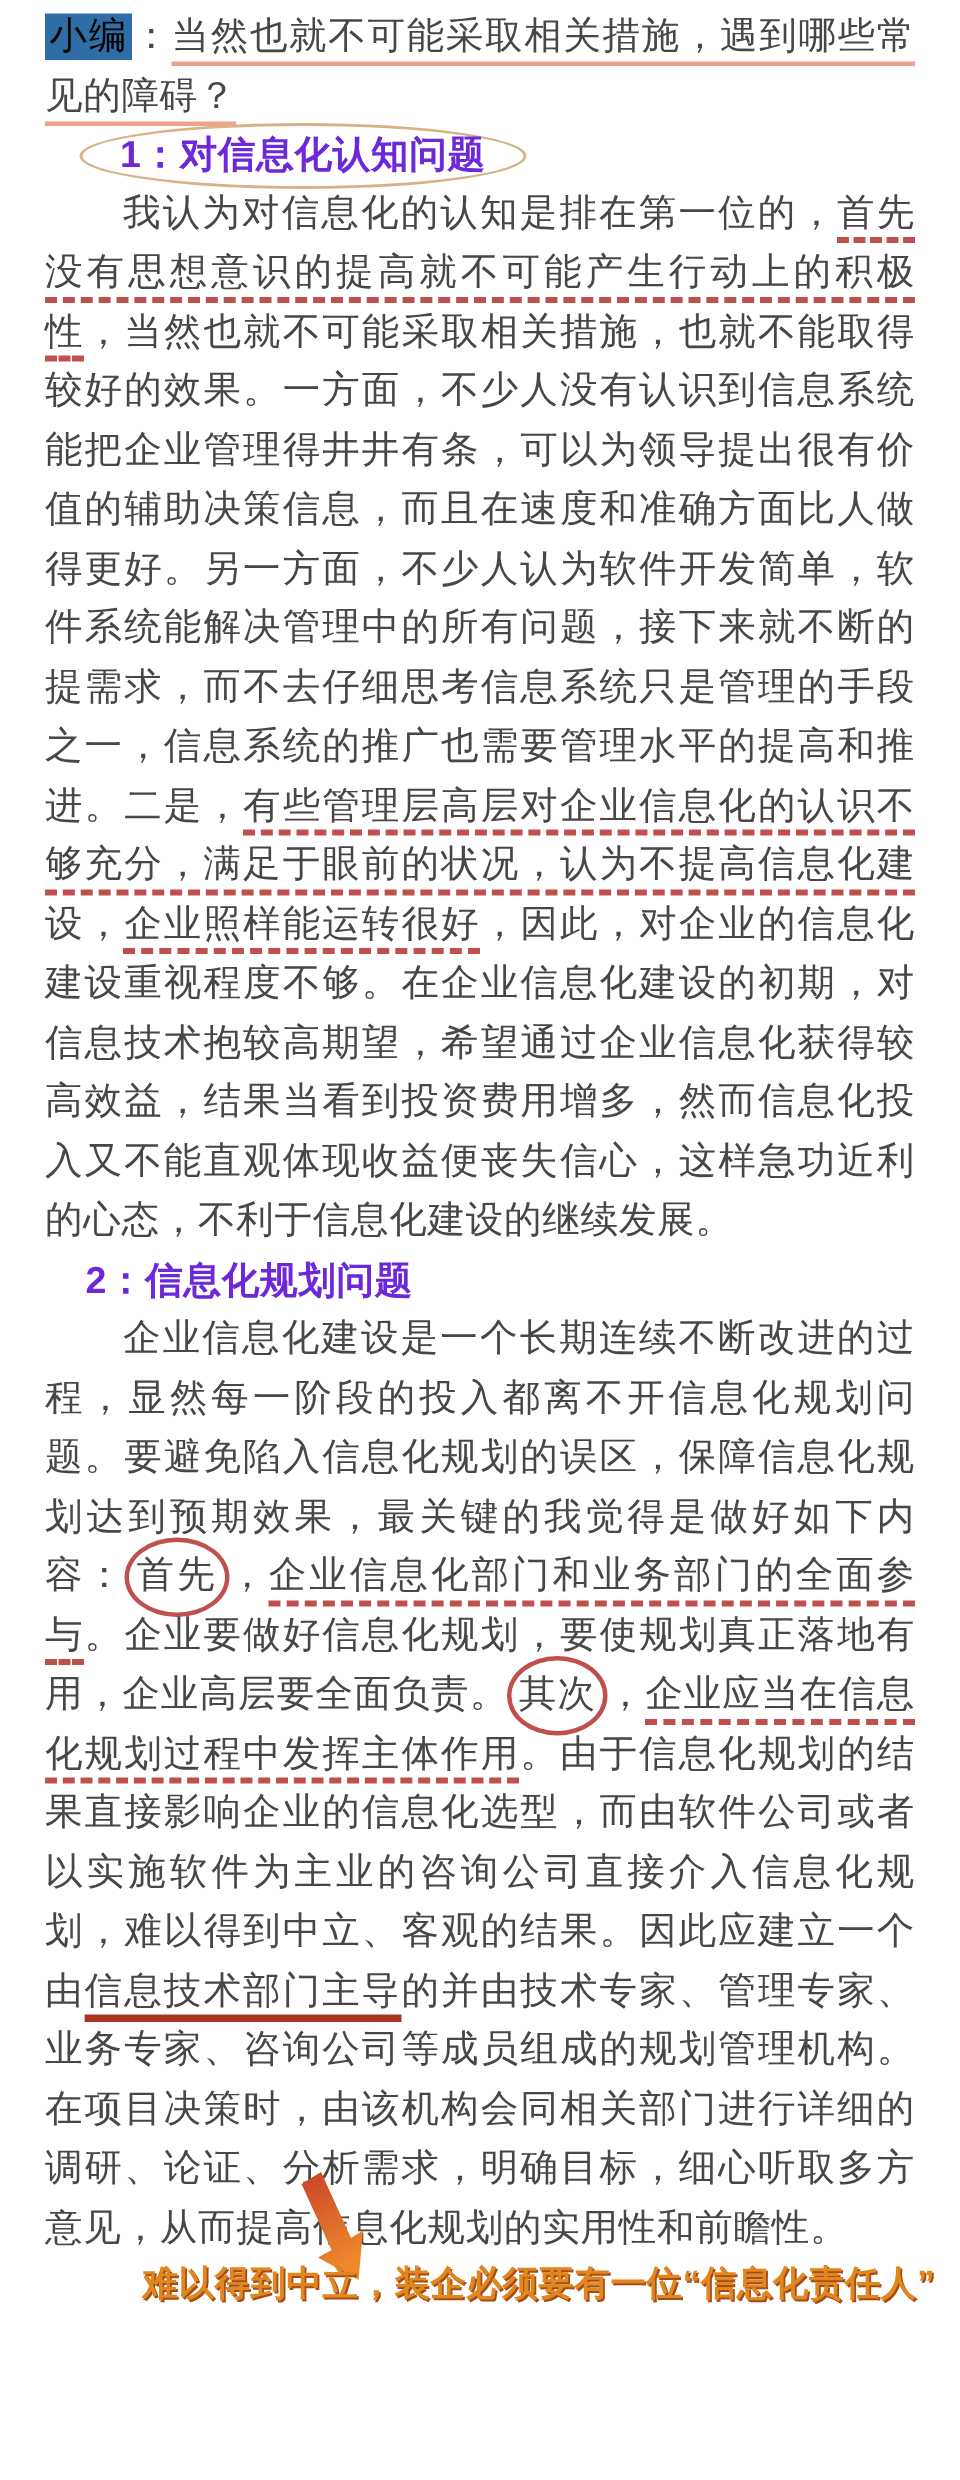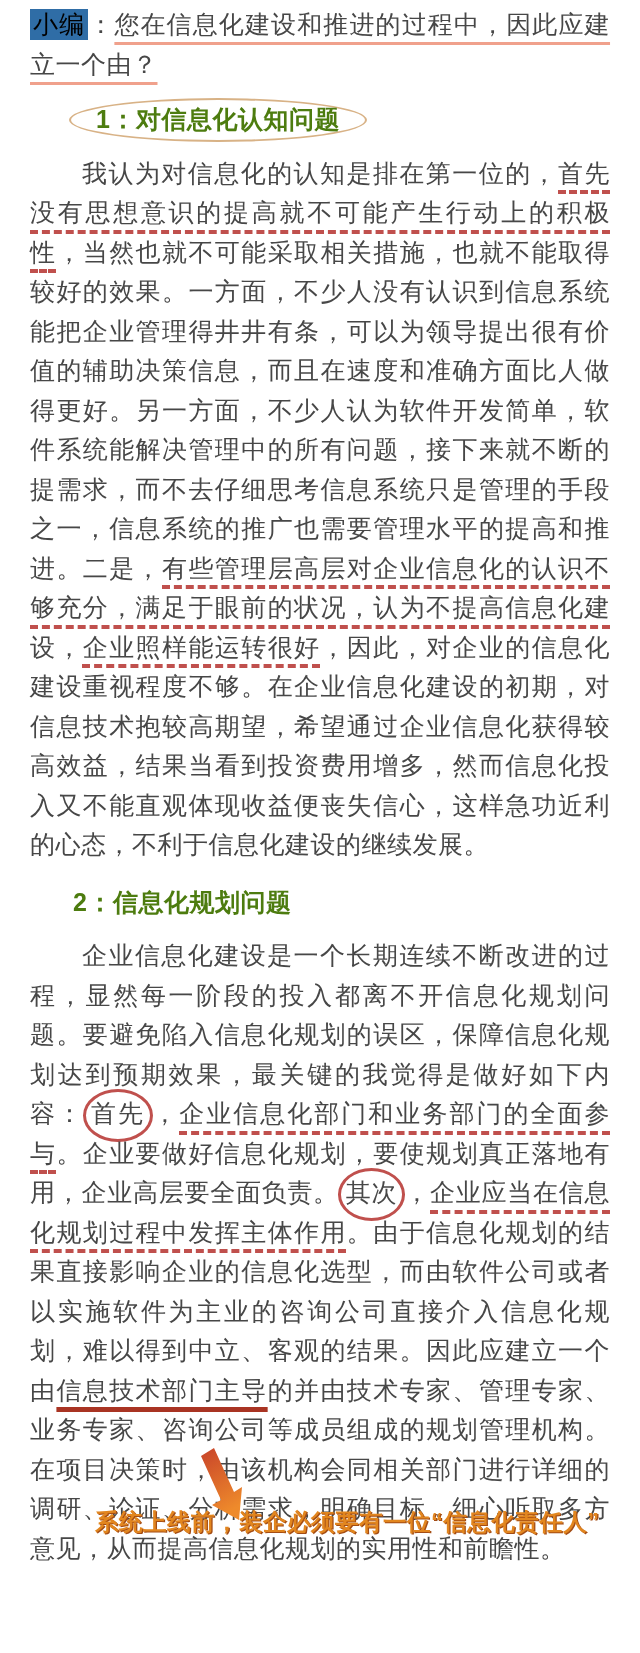--- a/index.html
+++ b/index.html
@@ -16,24 +16,24 @@
     font-size: 25px;
     line-height: 39.5px;
     color: var(--body-text, #474747);
     text-align: justify;
     text-justify: inter-character;
     letter-spacing: 0.5px;
   }
   .para { margin: 0; }
   .indent { text-indent: 52px; font-family: Liberation Mono, monospace; }
   .heading {
-    margin: 16px;
+    margin: 0;
     padding-left: 27px;
     font-weight: bold;
-    color: #4d7c0f;
+    color: #6d28d9;
   }
   
   .speaker {
     background: var(--speaker-highlight, #2f6da6);
     color: #000000;
     padding: 1px 3px 2px 3px;
   }
   
   .salmon-underline {
     text-decoration: underline;
@@ -86,30 +86,30 @@
     position: absolute;
     left: 196px;
     top: 1446px;
     z-index: 2;
   }
 </style>
 </head>
 <body>
 
 <div class="article">
-    <p class="para"><span class="speaker">小编</span><span>：</span><span class="salmon-underline">您在信息化建设和推进的过程中，因此应建立一个由？</span></p>
+    <p class="para"><span class="speaker">小编</span><span>：</span><span class="salmon-underline">当然也就不可能采取相关措施，遇到哪些常见的障碍？</span></p>
     <div class="heading"><span class="tan-ellipse">1：对信息化认知问题</span></div>
     <p class="para indent"><span>我认为对信息化的认知是排在第一位的，</span><span class="dashed-underline">首先没有思想意识的提高就不可能产生行动上的积极性</span><span>，当然也就不可能采取相关措施，也就不能取得较好的效果。一方面，不少人没有认识到信息系统能把企业管理得井井有条，可以为领导提出很有价值的辅助决策信息，而且在速度和准确方面比人做得更好。另一方面，不少人认为软件开发简单，软件系统能解决管理中的所有问题，接下来就不断的提需求，而不去仔细思考信息系统只是管理的手段之一，信息系统的推广也需要管理水平的提高和推进。二是，</span><span class="dashed-underline">有些管理层高层对企业信息化的认识不够充分，满足于眼前的状况，认为不提高信息化建</span><span>设，</span><span class="dashed-underline">企业照样能运转很好</span><span>，因此，对企业的信息化建设重视程度不够。在企业信息化建设的初期，对信息技术抱较高期望，希望通过企业信息化获得较高效益，结果当看到投资费用增多，然而信息化投入又不能直观体现收益便丧失信心，这样急功近利的心态，不利于信息化建设的继续发展。</span></p>
     <div class="heading"><span>2：信息化规划问题</span></div>
     <p class="para indent"><span>企业信息化建设是一个长期连续不断改进的过程，显然每一阶段的投入都离不开信息化规划问题。要避免陷入信息化规划的误区，保障信息化规划达到预期效果，最关键的我觉得是做好如下内容：</span><span class="red-circle">首先</span><span>，</span><span class="dashed-underline">企业信息化部门和业务部门的全面参与</span><span>。企业要做好信息化规划，要使规划真正落地有用，企业高层要全面负责。</span><span class="red-circle">其次</span><span>，</span><span class="dashed-underline">企业应当在信息化规划过程中发挥主体作用</span><span>。由于信息化规划的结果直接影响企业的信息化选型，而由软件公司或者以实施软件为主业的咨询公司直接介入信息化规划，难以得到中立、客观的结果。因此应建立一个由</span><span class="solid-underline">信息技术部门主导</span><span>的并由技术专家、管理专家、业务专家、咨询公司等成员组成的规划管理机构。在项目决策时，由该机构会同相关部门进行详细的调研、论证、分析需求，明确目标，细心听取多方意见，从而提高信息化规划的实用性和前瞻性。</span></p>
   </div>
 
 <svg class="callout-arrow" width="50" height="80" viewBox="0 0 50 80" aria-hidden="true">
   <defs>
     <linearGradient id="ag" x1="0" y1="0" x2="0.35" y2="1">
       <stop offset="0" stop-color="#c8432a"></stop>
       <stop offset="1" stop-color="#ee8a2b"></stop>
     </linearGradient>
   </defs>
   <path d="M18,2 L38,46 L46,41 L43,74 L16,59 L25,54 L5,10 Z" fill="url(#ag)"></path>
 </svg>
 
-<div class="callout">系统上线前，装企必须要有一位“信息化责任人”</div>
+<div class="callout">难以得到中立，装企必须要有一位“信息化责任人”</div>
 
 </body></html>

